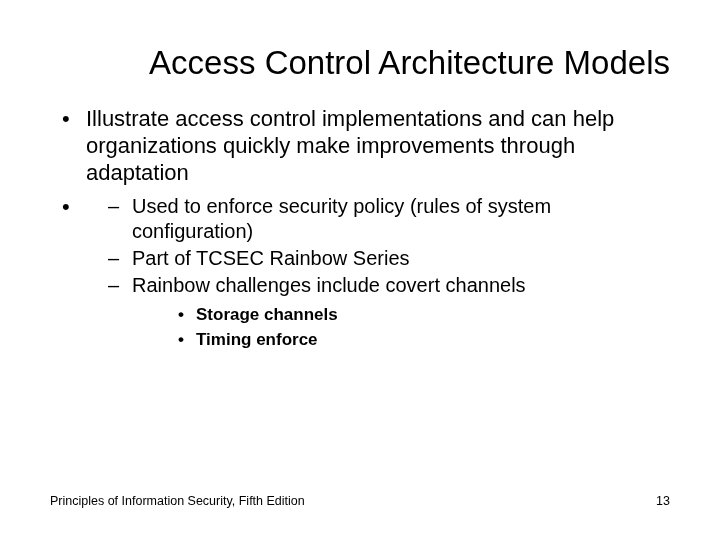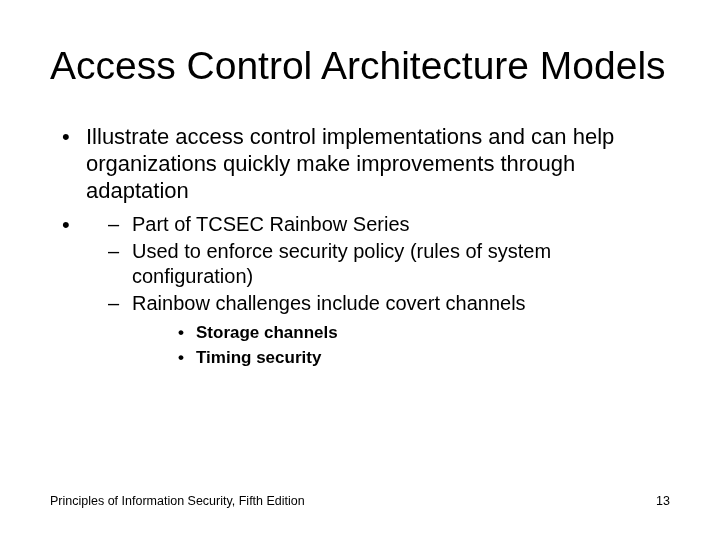--- a/index.html
+++ b/index.html
@@ -1,18 +1,18 @@
 <!DOCTYPE html>
 <html><head>
 <meta charset="utf-8">
 <style>
   * { margin: 0; padding: 0; box-sizing: border-box; }
   html, body { width: 720px; height: 540px; background: #fff; font-family: Arial, Helvetica, sans-serif; color: #000; }
   .slide { position: relative; width: 720px; height: 540px; padding: 44px 50px 0 50px; }
-  .title { font-size: 39px; font-weight: 400; text-align: left; margin-bottom: 36px; letter-spacing: 0px; }
+  .title { font-size: 33px; font-weight: 400; text-align: right; margin-bottom: 24px; letter-spacing: 0px; }
   .content { margin-left: 6px; }
   ul { list-style: none; margin-top: 6px; }
   .lvl1 > li { font-size: 22px; line-height: 1.22; margin-bottom: 2px; padding-left: 30px; position: relative; }
   .lvl1 > li::before { content: "•"; position: absolute; left: 6px; top: 0; font-size: 22px; }
   .lvl2 { margin-top: 8px; margin-bottom: 6px; }
   .lvl2 > li { font-size: 20px; line-height: 1.25; padding-left: 46px; position: relative; margin-bottom: 2px; }
   .lvl2 > li::before { content: "–"; position: absolute; left: 22px; top: 0; font-size: 20px; }
   .lvl3 { margin-top: 6px; }
   .lvl3 > li { font-size: 17px; line-height: 1.3; padding-left: 64px; position: relative; margin-bottom: 2px; font-weight: bold; }
   .lvl3 > li::before { content: "•"; position: absolute; left: 46px; top: 0; font-size: 17px; }
@@ -22,27 +22,27 @@
 <body>
 
 <div class="slide">
   <h1 class="title">Access Control Architecture Models</h1>
 
   <div class="content">
     <ul class="lvl1">
       <li>Illustrate access control implementations and can help organizations quickly make improvements through adaptation</li>
       <li>
         <ul class="lvl2">
+          <li>Used to enforce security policy (rules of system configuration)</li>
           <li>Part of TCSEC Rainbow Series</li>
-          <li>Used to enforce security policy (rules of system configuration)</li>
           <li>
             <span>Rainbow challenges include covert channels</span>
             <ul class="lvl3">
               <li>Storage channels</li>
-              <li>Timing security</li>
+              <li>Timing enforce</li>
             </ul>
           </li>
         </ul>
       </li>
     </ul>
   </div>
 
   <div class="footer">
     <span>Principles of Information Security, Fifth Edition</span>
     <span>13</span>

